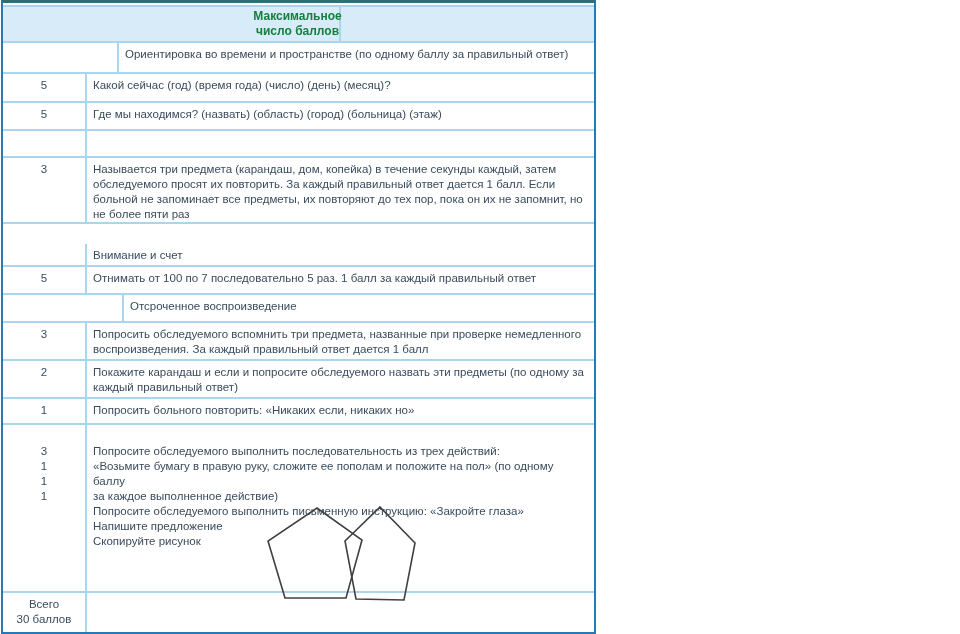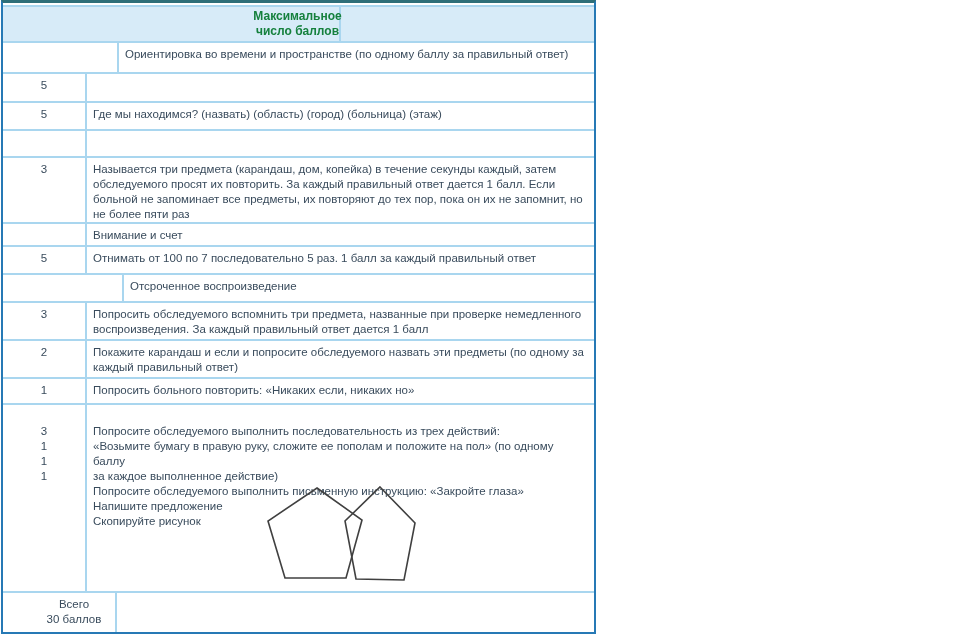--- a/index.html
+++ b/index.html
@@ -72,28 +72,28 @@
     display: flex; align-items: center; justify-content: center;
     text-align: center;
     padding-top: 0;
   }
 
   .r1  { min-height: 31px; padding-left: 32px; }
   .r2  { min-height: 29px; }
   .r3  { min-height: 28px; }
   .r4  { min-height: 27px; }
   .r5  { min-height: 59px; }
-  .r6  { min-height: 23px; }
+  .r6  { min-height: 23px; margin-top: 20px; }
   .r7  { min-height: 28px; }
   .r8  { min-height: 28px; padding-left: 37px; }
   .r9  { min-height: 38px; }
   .r10 { min-height: 38px; }
   .r11 { min-height: 26px; }
   .r12 { flex: 1 1 auto; }
-  .r13 { min-height: 39px; border-bottom: none; padding-left: 30px; }
+  .r13 { min-height: 39px; border-bottom: none; }
 
   .pentagons {
     position: absolute;
     left: 0; top: 78px;
     width: 508px; height: 102px;
     pointer-events: none;
   }
   .pentagons polygon {
     fill: none;
     stroke: #404040;
@@ -114,20 +114,21 @@
 число баллов</div>
     </div>
 
     <div class="row r1">
       <div class="c1"></div>
       <div class="c2">Ориентировка во времени и пространстве (по одному баллу за правильный ответ)</div>
     </div>
 
     <div class="row r2">
       <div class="c1">5</div>
+      <div class="c2">Какой сейчас (год) (время года) (число) (день) (месяц)?</div>
     </div>
 
     <div class="row r3">
       <div class="c1">5</div>
       <div class="c2">Где мы находимся? (назвать) (область) (город) (больница) (этаж)</div>
     </div>
 
     <div class="row r4">
       <div class="c1"></div>
     </div>

